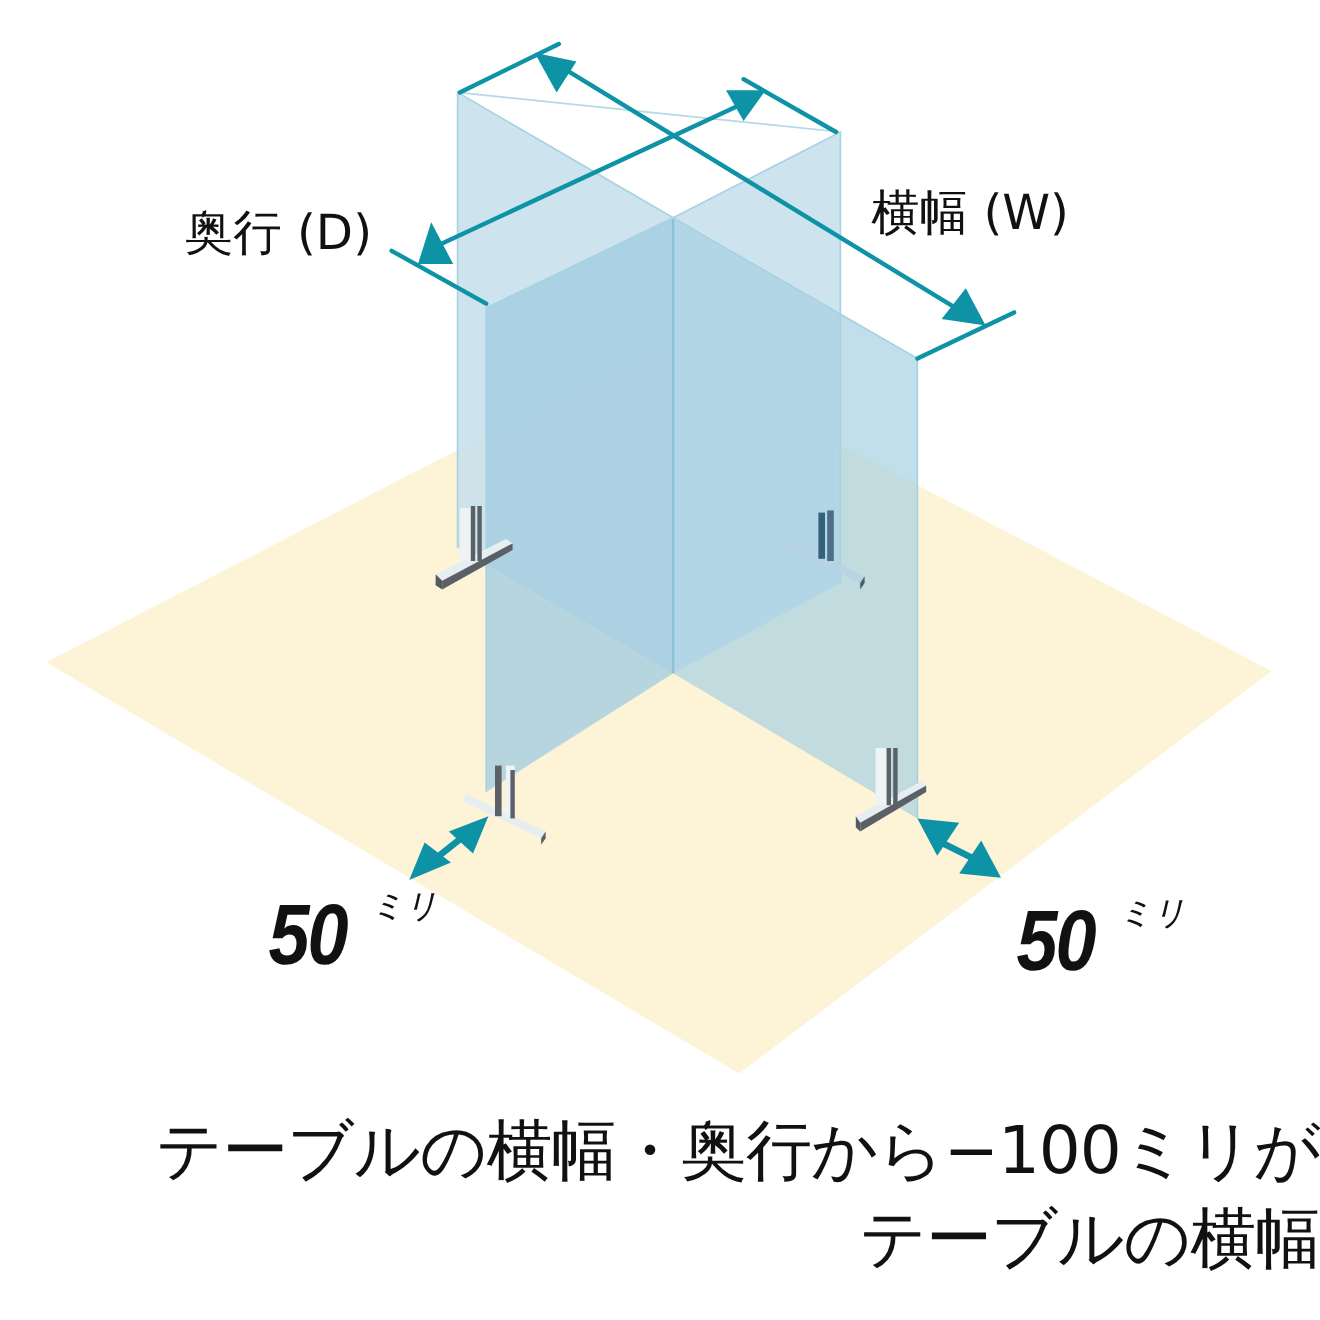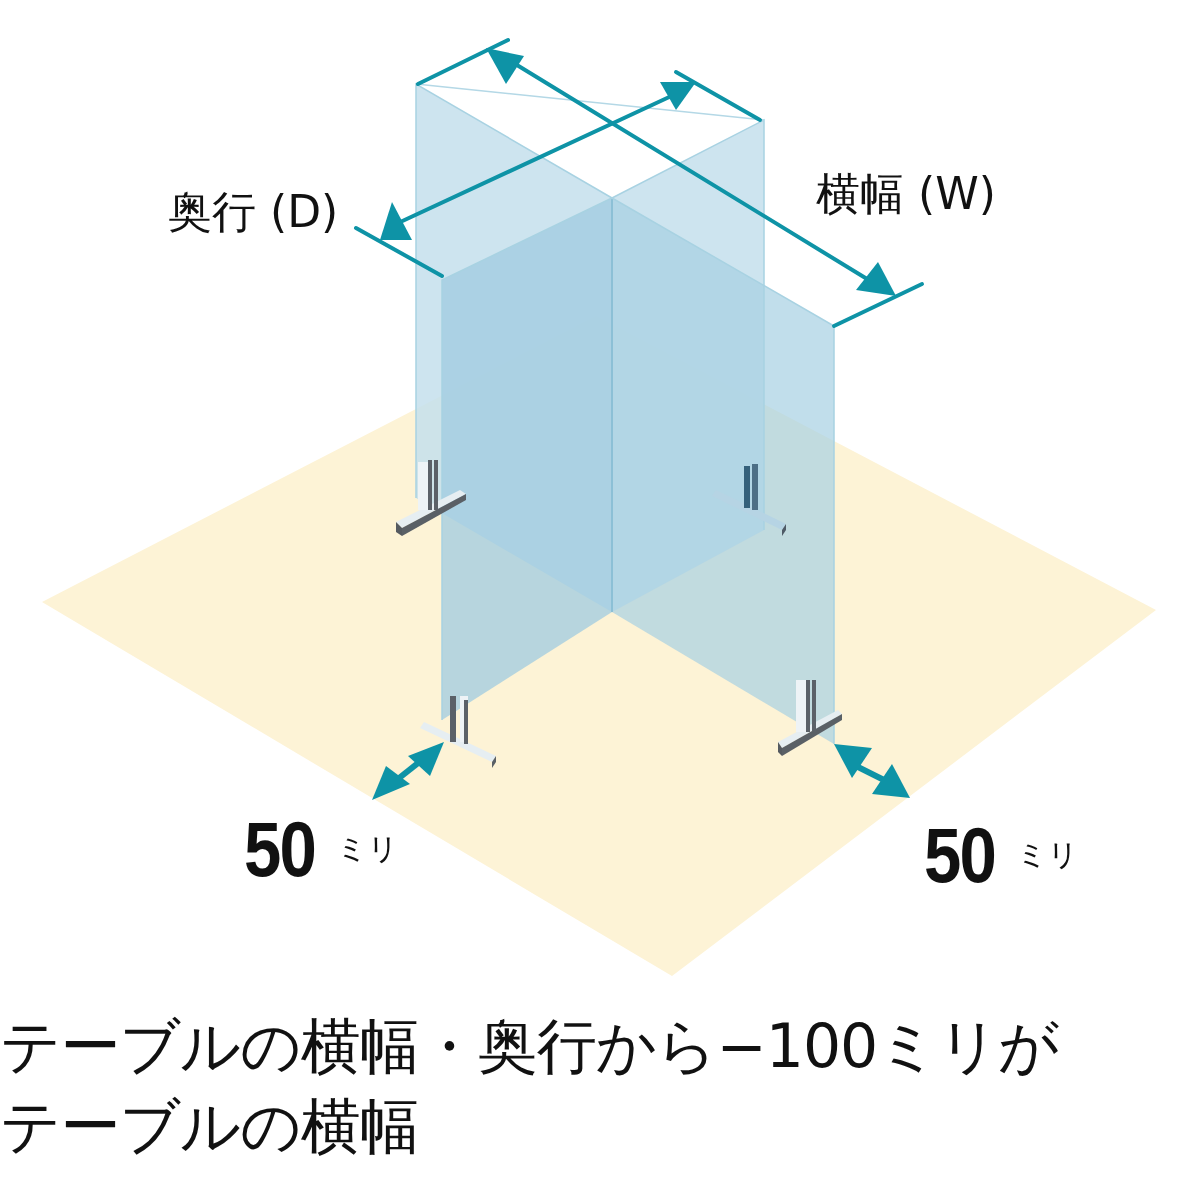--- a/index.html
+++ b/index.html
@@ -29,31 +29,32 @@
       line-height: 1;
     }
     .label-depth {
       left: 168px;
       top: 150px;
       font-size: 44px;
       font-weight: 500;
       margin-top: 40px;
     }
     .label-width {
-      left: 816px;
+      left: 792px;
       top: 172px;
       font-size: 44px;
       font-weight: 500;
     }
     .clearance {
       position: absolute;
       white-space: nowrap;
       line-height: 1;
       display: flex;
-      align-items: center;
+      align-items: flex-start;
+      font-style: italic;
     }
     .clearance-left { left: 244px; top: 810px; }
     .clearance-right { left: 924px; top: 816px; }
     .clearance .num {
       font-family: "Liberation Sans", sans-serif;
       font-weight: 700;
       font-size: 78px;
       transform: scaleX(0.86);
       transform-origin: left bottom;
       display: inline-block;
@@ -62,21 +63,21 @@
     }
     .clearance .unit {
       font-size: 30px;
       font-weight: 500;
       margin-left: 16px;
     }
     .caption {
       position: absolute;
       left: 0;
       width: 1200px;
-      text-align: left;
+      text-align: right;
       font-size: 60px;
       font-weight: 500;
       line-height: 1;
       letter-spacing: -1px;
     }
     .caption-line1 { top: 1016px; }
     .caption-line2 { top: 1096px; }
   </style>
 </head>
 <body>

